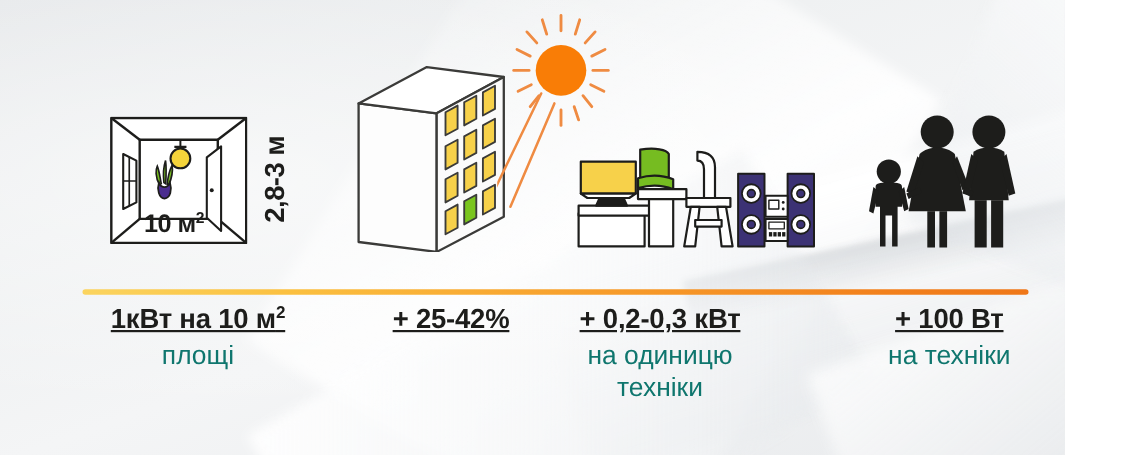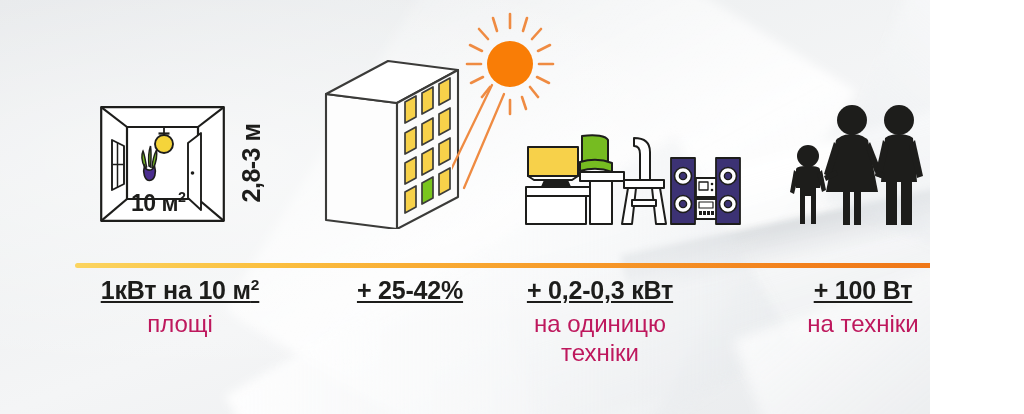--- a/index.html
+++ b/index.html
@@ -6,20 +6,21 @@
     margin: 0; padding: 0;
     width: 1024px; height: 414px;
     overflow: hidden;
     font-family: "Liberation Sans", sans-serif;
   }
   #infographic {
     position: relative;
     width: 930px; height: 414px;
     background: #e9ebed;
     overflow: hidden;
+    padding-left: 38px;
   }
   
   .bg-base {
     position: absolute; inset: 0;
     background:
       linear-gradient(160deg, #e7e9eb 0%, #eef0f1 30%, #f4f5f6 55%, #e9ebed 100%);
   }
   .bg-streak {
     position: absolute;
     background: linear-gradient(90deg, rgba(255,255,255,0) 0%, rgba(255,255,255,0.85) 40%, rgba(255,255,255,0.25) 100%);
@@ -62,21 +63,21 @@
     font-size: 25px;
     color: #1d1d1b;
     letter-spacing: -0.2px;
     line-height: 30px;
     white-space: nowrap;
     text-decoration: underline;
   }
   .col .sub {
     font-weight: normal;
     font-size: 24px;
-    color: #be185d;
+    color: #0f766e;
     line-height: 29px;
     margin-top: 4px;
   }
   .col .sub .l2 { display: block; }
   sup.sq { font-size: 0.62em; vertical-align: super; line-height: 0; font-weight: bold; }
 
   #col1 { left: 55px;  width: 250px; }
   #col2 { left: 300px; width: 220px; }
   #col3 { left: 485px; width: 230px; }
   #col4 { left: 748px; width: 230px; }

